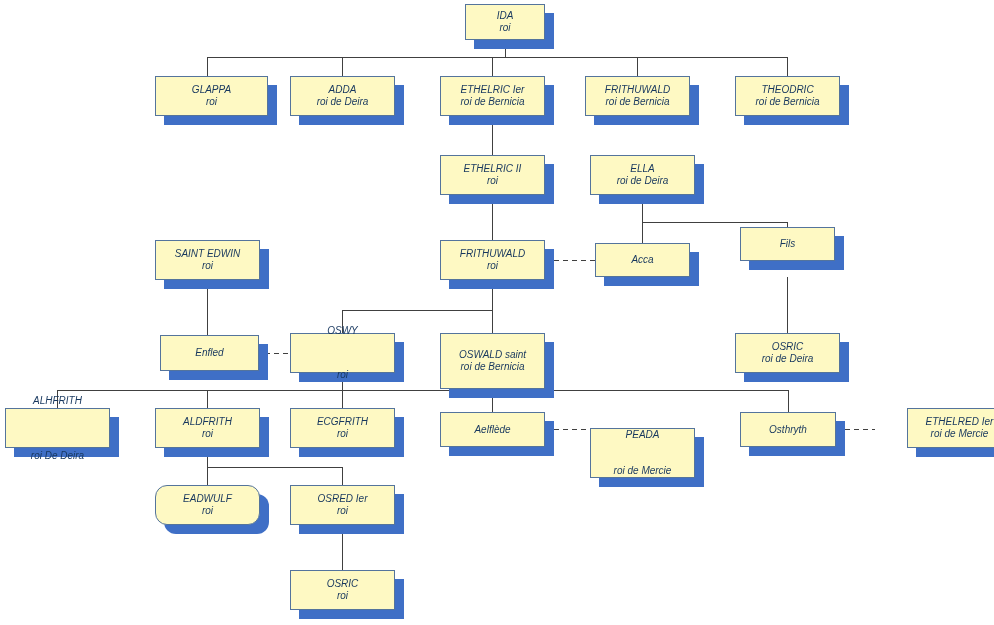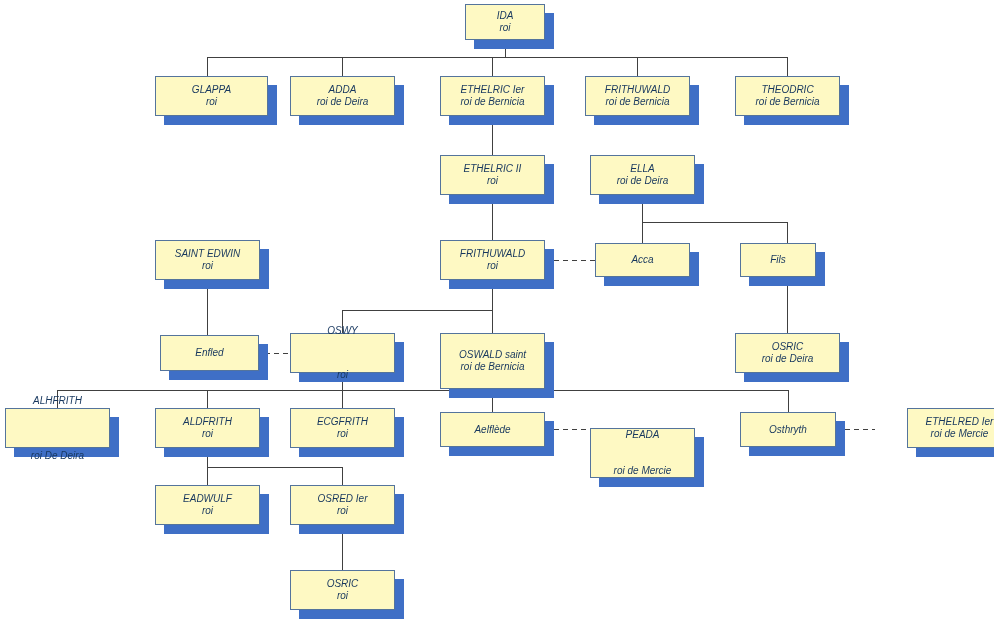--- a/index.html
+++ b/index.html
@@ -105,21 +105,21 @@
   <div class="node" style="left:440px;top:240px;width:105px;height:40px;">
     <span class="nm">FRITHUWALD</span>
     <span class="tt">roi</span>
   </div>
 
   <div class="node" style="left:595px;top:243px;width:95px;height:34px;">
     <span class="nm">Acca</span>
     <span class="tt"></span>
   </div>
 
-  <div class="node" style="left:740px;top:243px;width:76px;height:34px;">
+  <div class="node" style="left:740px;top:227px;width:95px;height:34px;">
     <span class="nm">Fils</span>
     <span class="tt"></span>
   </div>
 
   <div class="node" style="left:160px;top:335px;width:99px;height:36px;">
     <span class="nm">Enfled</span>
     <span class="tt"></span>
   </div>
 
   <div class="node" style="left:290px;top:333px;width:105px;height:40px;gap:32px;">
@@ -165,21 +165,21 @@
   <div class="node" style="left:740px;top:412px;width:96px;height:35px;">
     <span class="nm">Osthryth</span>
     <span class="tt"></span>
   </div>
 
   <div class="node" style="left:875px;top:408px;width:105px;height:40px;margin-left:32px;">
     <span class="nm">ETHELRED Ier</span>
     <span class="tt">roi de Mercie</span>
   </div>
 
-  <div class="node" style="left:155px;top:485px;width:105px;height:40px;">
+  <div class="node" style="left:155px;top:485px;width:105px;height:40px;border-radius:12px;">
     <span class="nm">EADWULF</span>
     <span class="tt">roi</span>
   </div>
 
   <div class="node" style="left:290px;top:485px;width:105px;height:40px;">
     <span class="nm">OSRED Ier</span>
     <span class="tt">roi</span>
   </div>
 
   <div class="node" style="left:290px;top:570px;width:105px;height:40px;">

